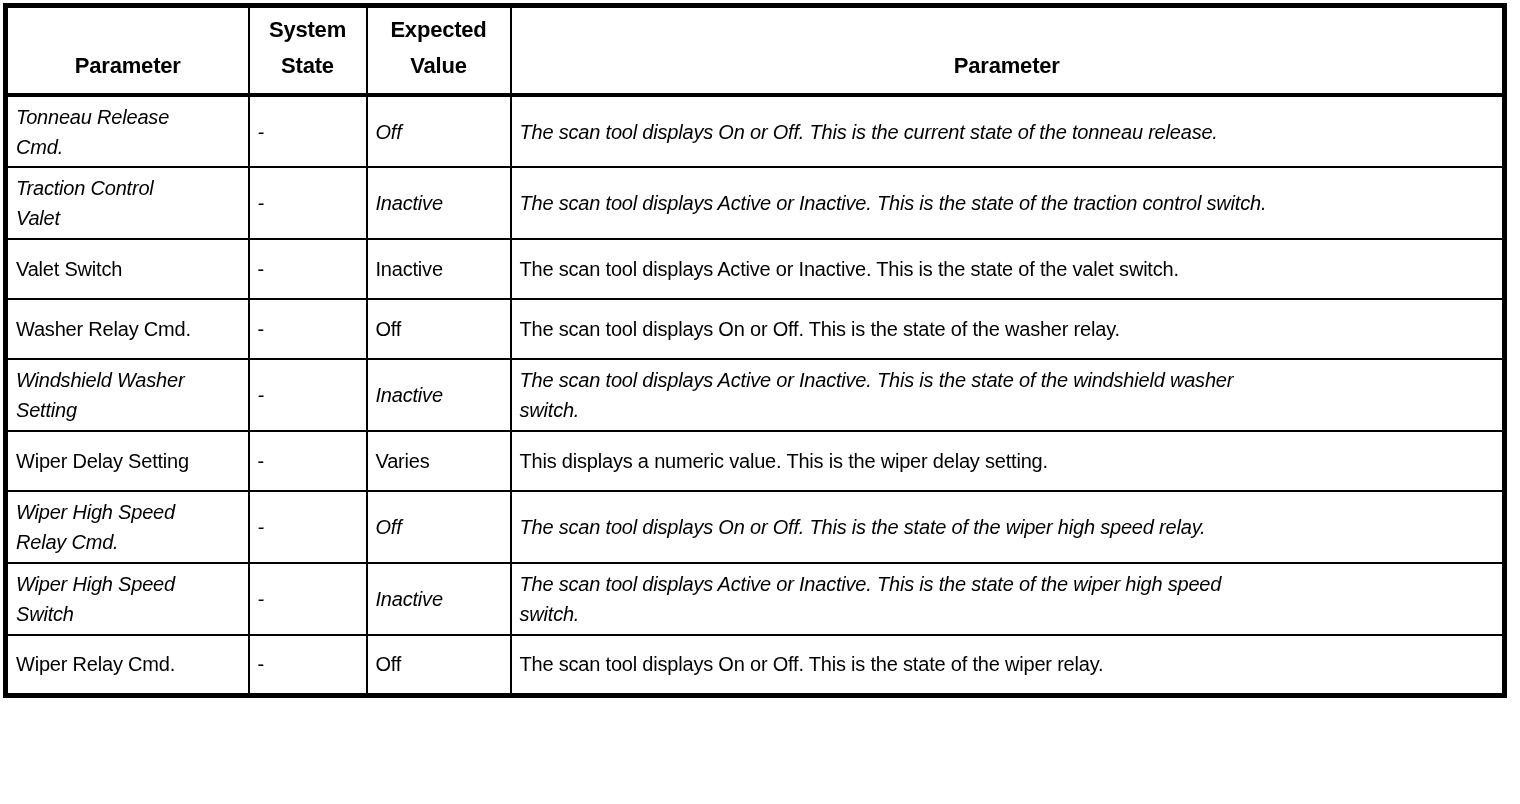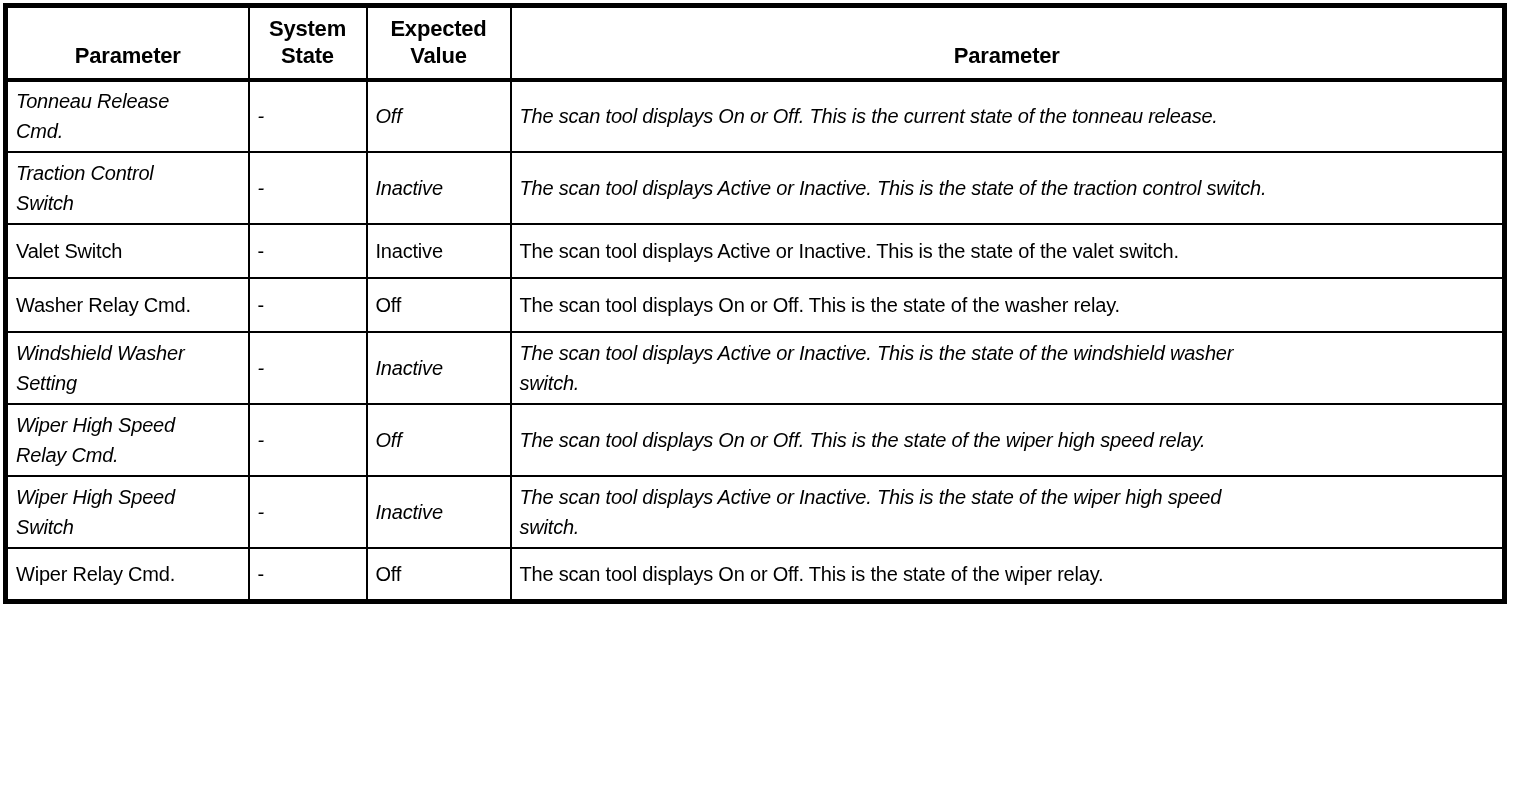--- a/index.html
+++ b/index.html
@@ -24,33 +24,33 @@
   .doc-table td {
     border: 2px solid #000000;
     overflow: hidden;
   }
   .doc-table thead th {
     font-size: 22px;
     font-weight: bold;
     text-align: center;
     vertical-align: bottom;
     padding: 4px 6px 9px 6px;
-    line-height: 27px;
+    line-height: 36px;
     border-bottom: 4px solid #000000;
   }
   .doc-table td {
     font-size: 20px;
     line-height: 30px;
     vertical-align: middle;
     text-align: left;
     padding: 3px 8px 3px 8px;
     white-space: pre-line;
   }
   tr.hdr { height: 74px; }
-  tr.h1  { height: 54px; }
+  tr.h1  { height: 60px; }
   tr.h2  { height: 72px; font-style: italic; }
 </style>
 </head>
 <body>
 
 <table class="doc-table">
   <colgroup>
     <col style="width:243px">
     <col style="width:118px">
     <col style="width:144px">
@@ -67,21 +67,21 @@
   <tbody>
     <tr class="h2">
       <td>Tonneau Release
 Cmd.</td>
       <td>-</td>
       <td>Off</td>
       <td>The scan tool displays On or Off. This is the current state of the tonneau release.</td>
     </tr>
     <tr class="h2">
       <td>Traction Control
-Switch</td>
+Valet</td>
       <td>-</td>
       <td>Inactive</td>
       <td>The scan tool displays Active or Inactive. This is the state of the traction control switch.</td>
     </tr>
     <tr class="h1">
       <td>Valet Switch</td>
       <td>-</td>
       <td>Inactive</td>
       <td>The scan tool displays Active or Inactive. This is the state of the valet switch.</td>
     </tr>
@@ -91,20 +91,26 @@
       <td>Off</td>
       <td>The scan tool displays On or Off. This is the state of the washer relay.</td>
     </tr>
     <tr class="h2">
       <td>Windshield Washer
 Setting</td>
       <td>-</td>
       <td>Inactive</td>
       <td>The scan tool displays Active or Inactive. This is the state of the windshield washer
 switch.</td>
+    </tr>
+    <tr class="h1">
+      <td>Wiper Delay Setting</td>
+      <td>-</td>
+      <td>Varies</td>
+      <td>This displays a numeric value. This is the wiper delay setting.</td>
     </tr>
     <tr class="h2">
       <td>Wiper High Speed
 Relay Cmd.</td>
       <td>-</td>
       <td>Off</td>
       <td>The scan tool displays On or Off. This is the state of the wiper high speed relay.</td>
     </tr>
     <tr class="h2">
       <td>Wiper High Speed

